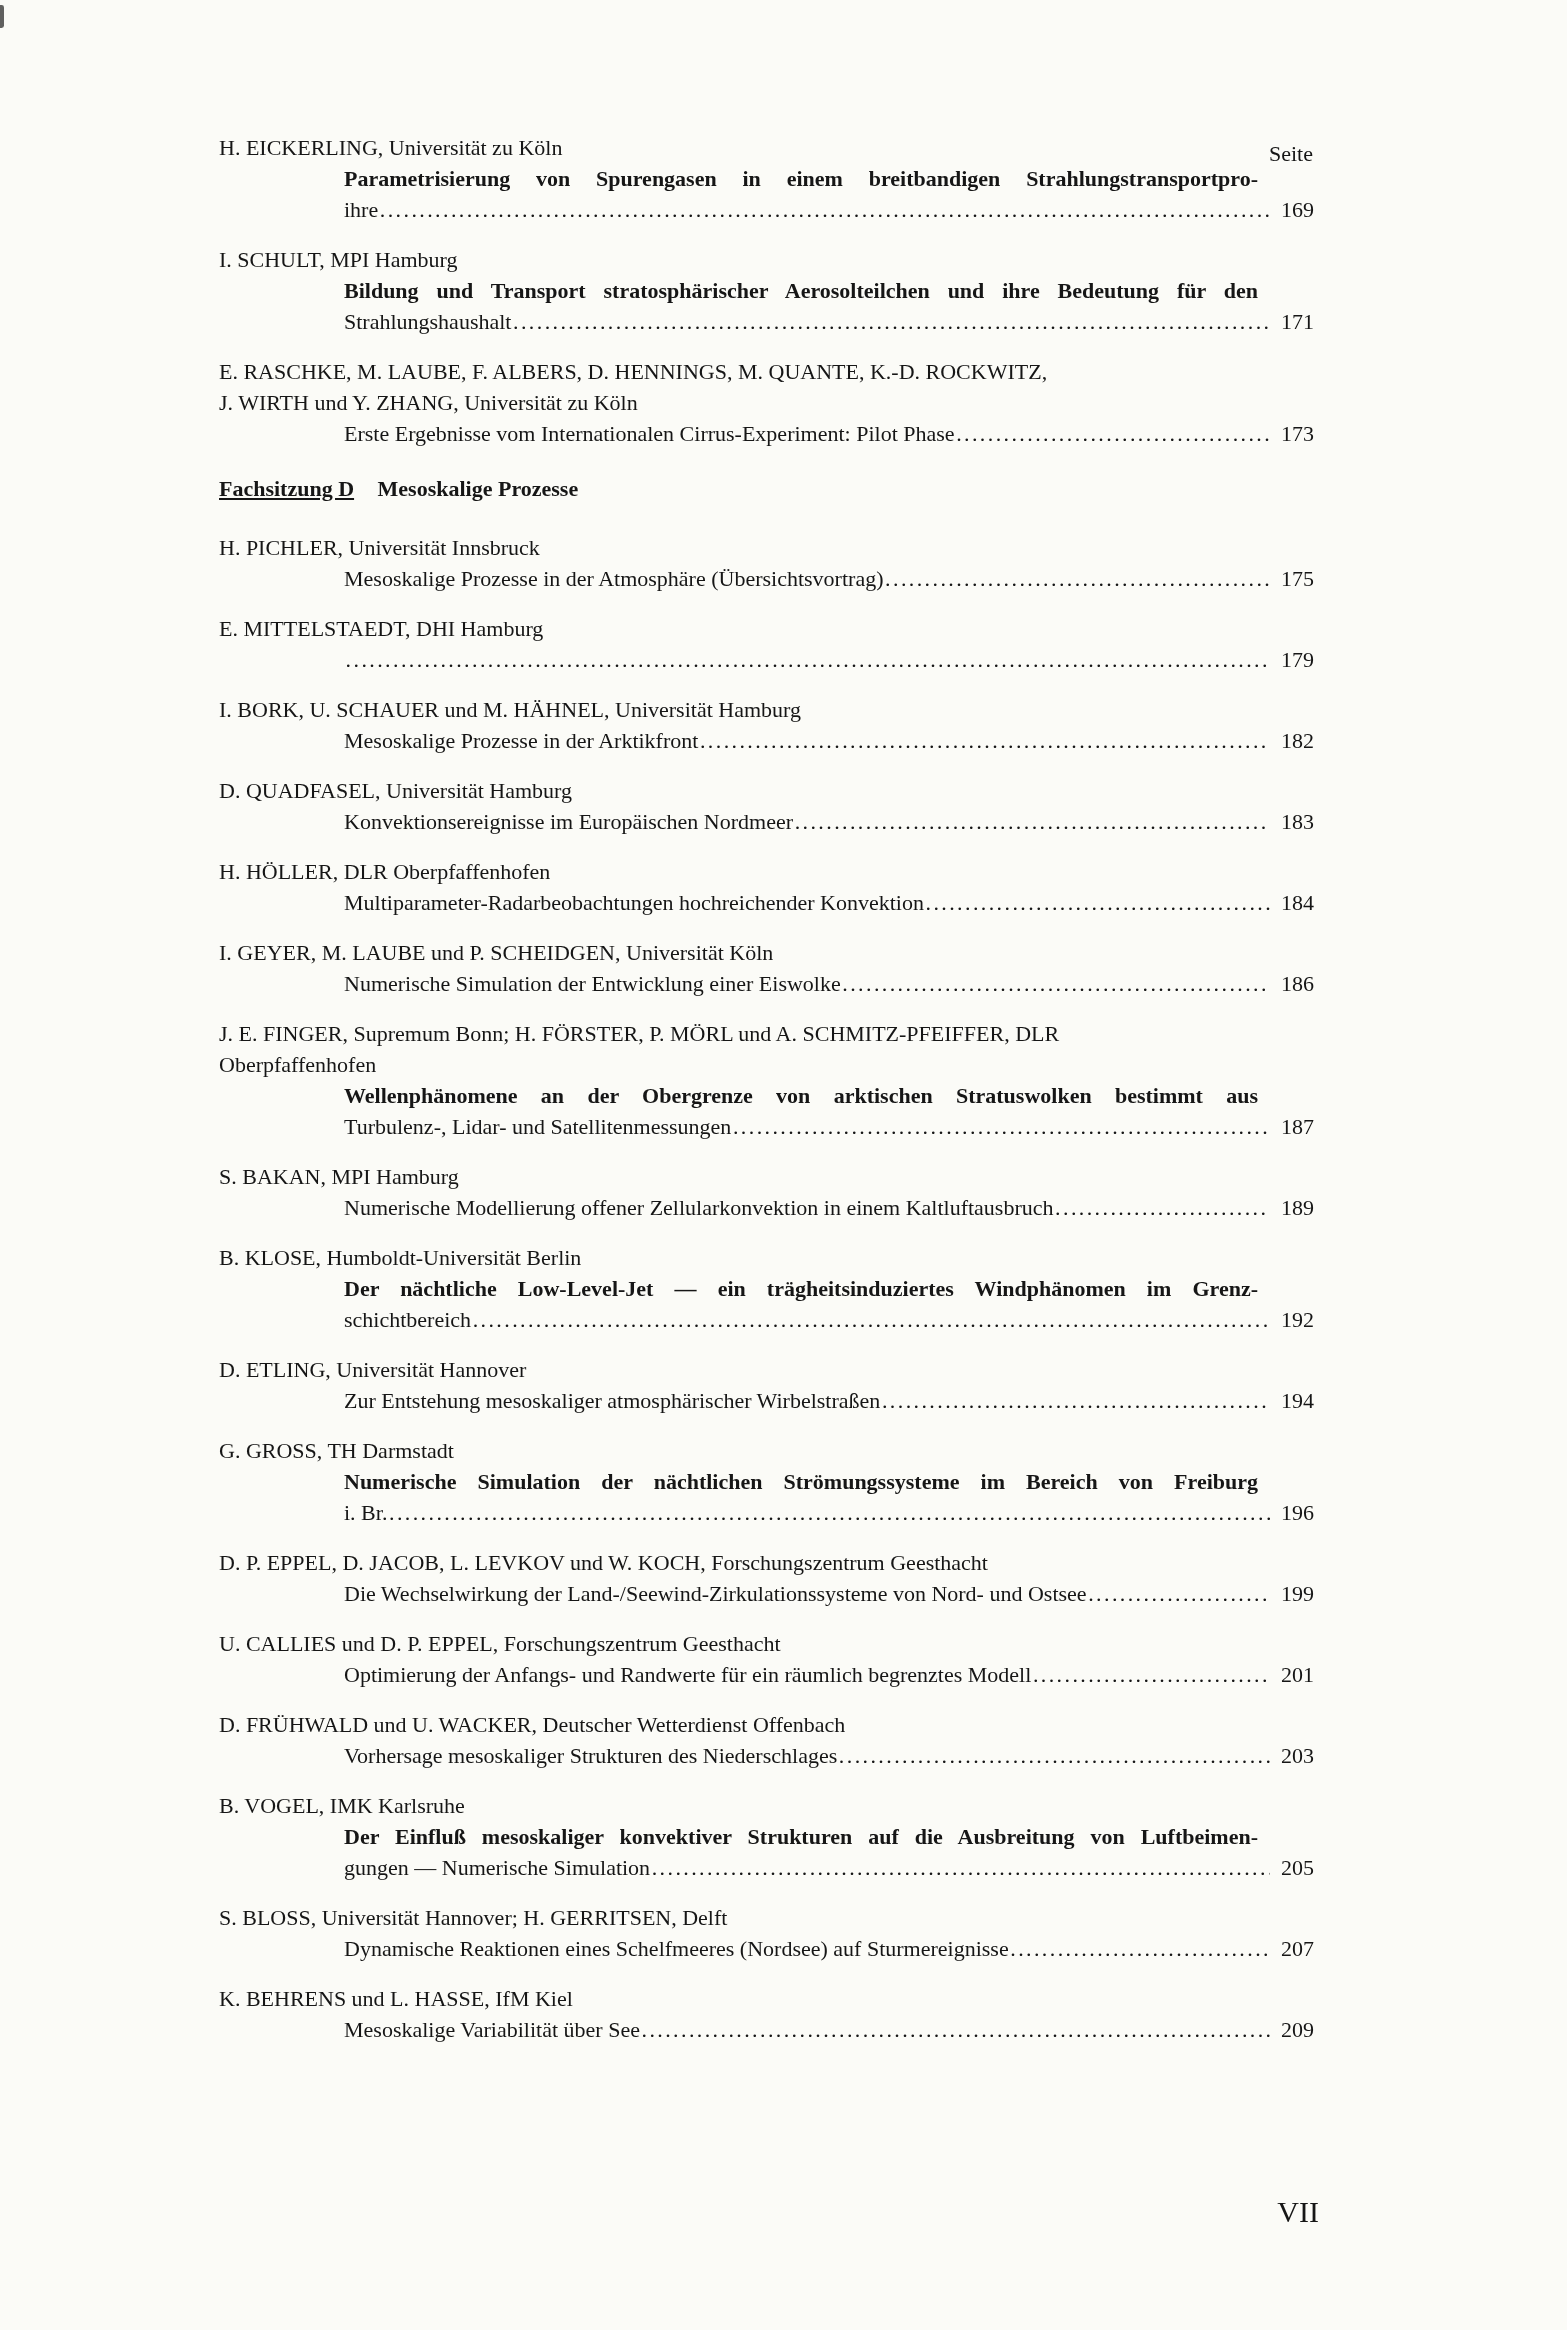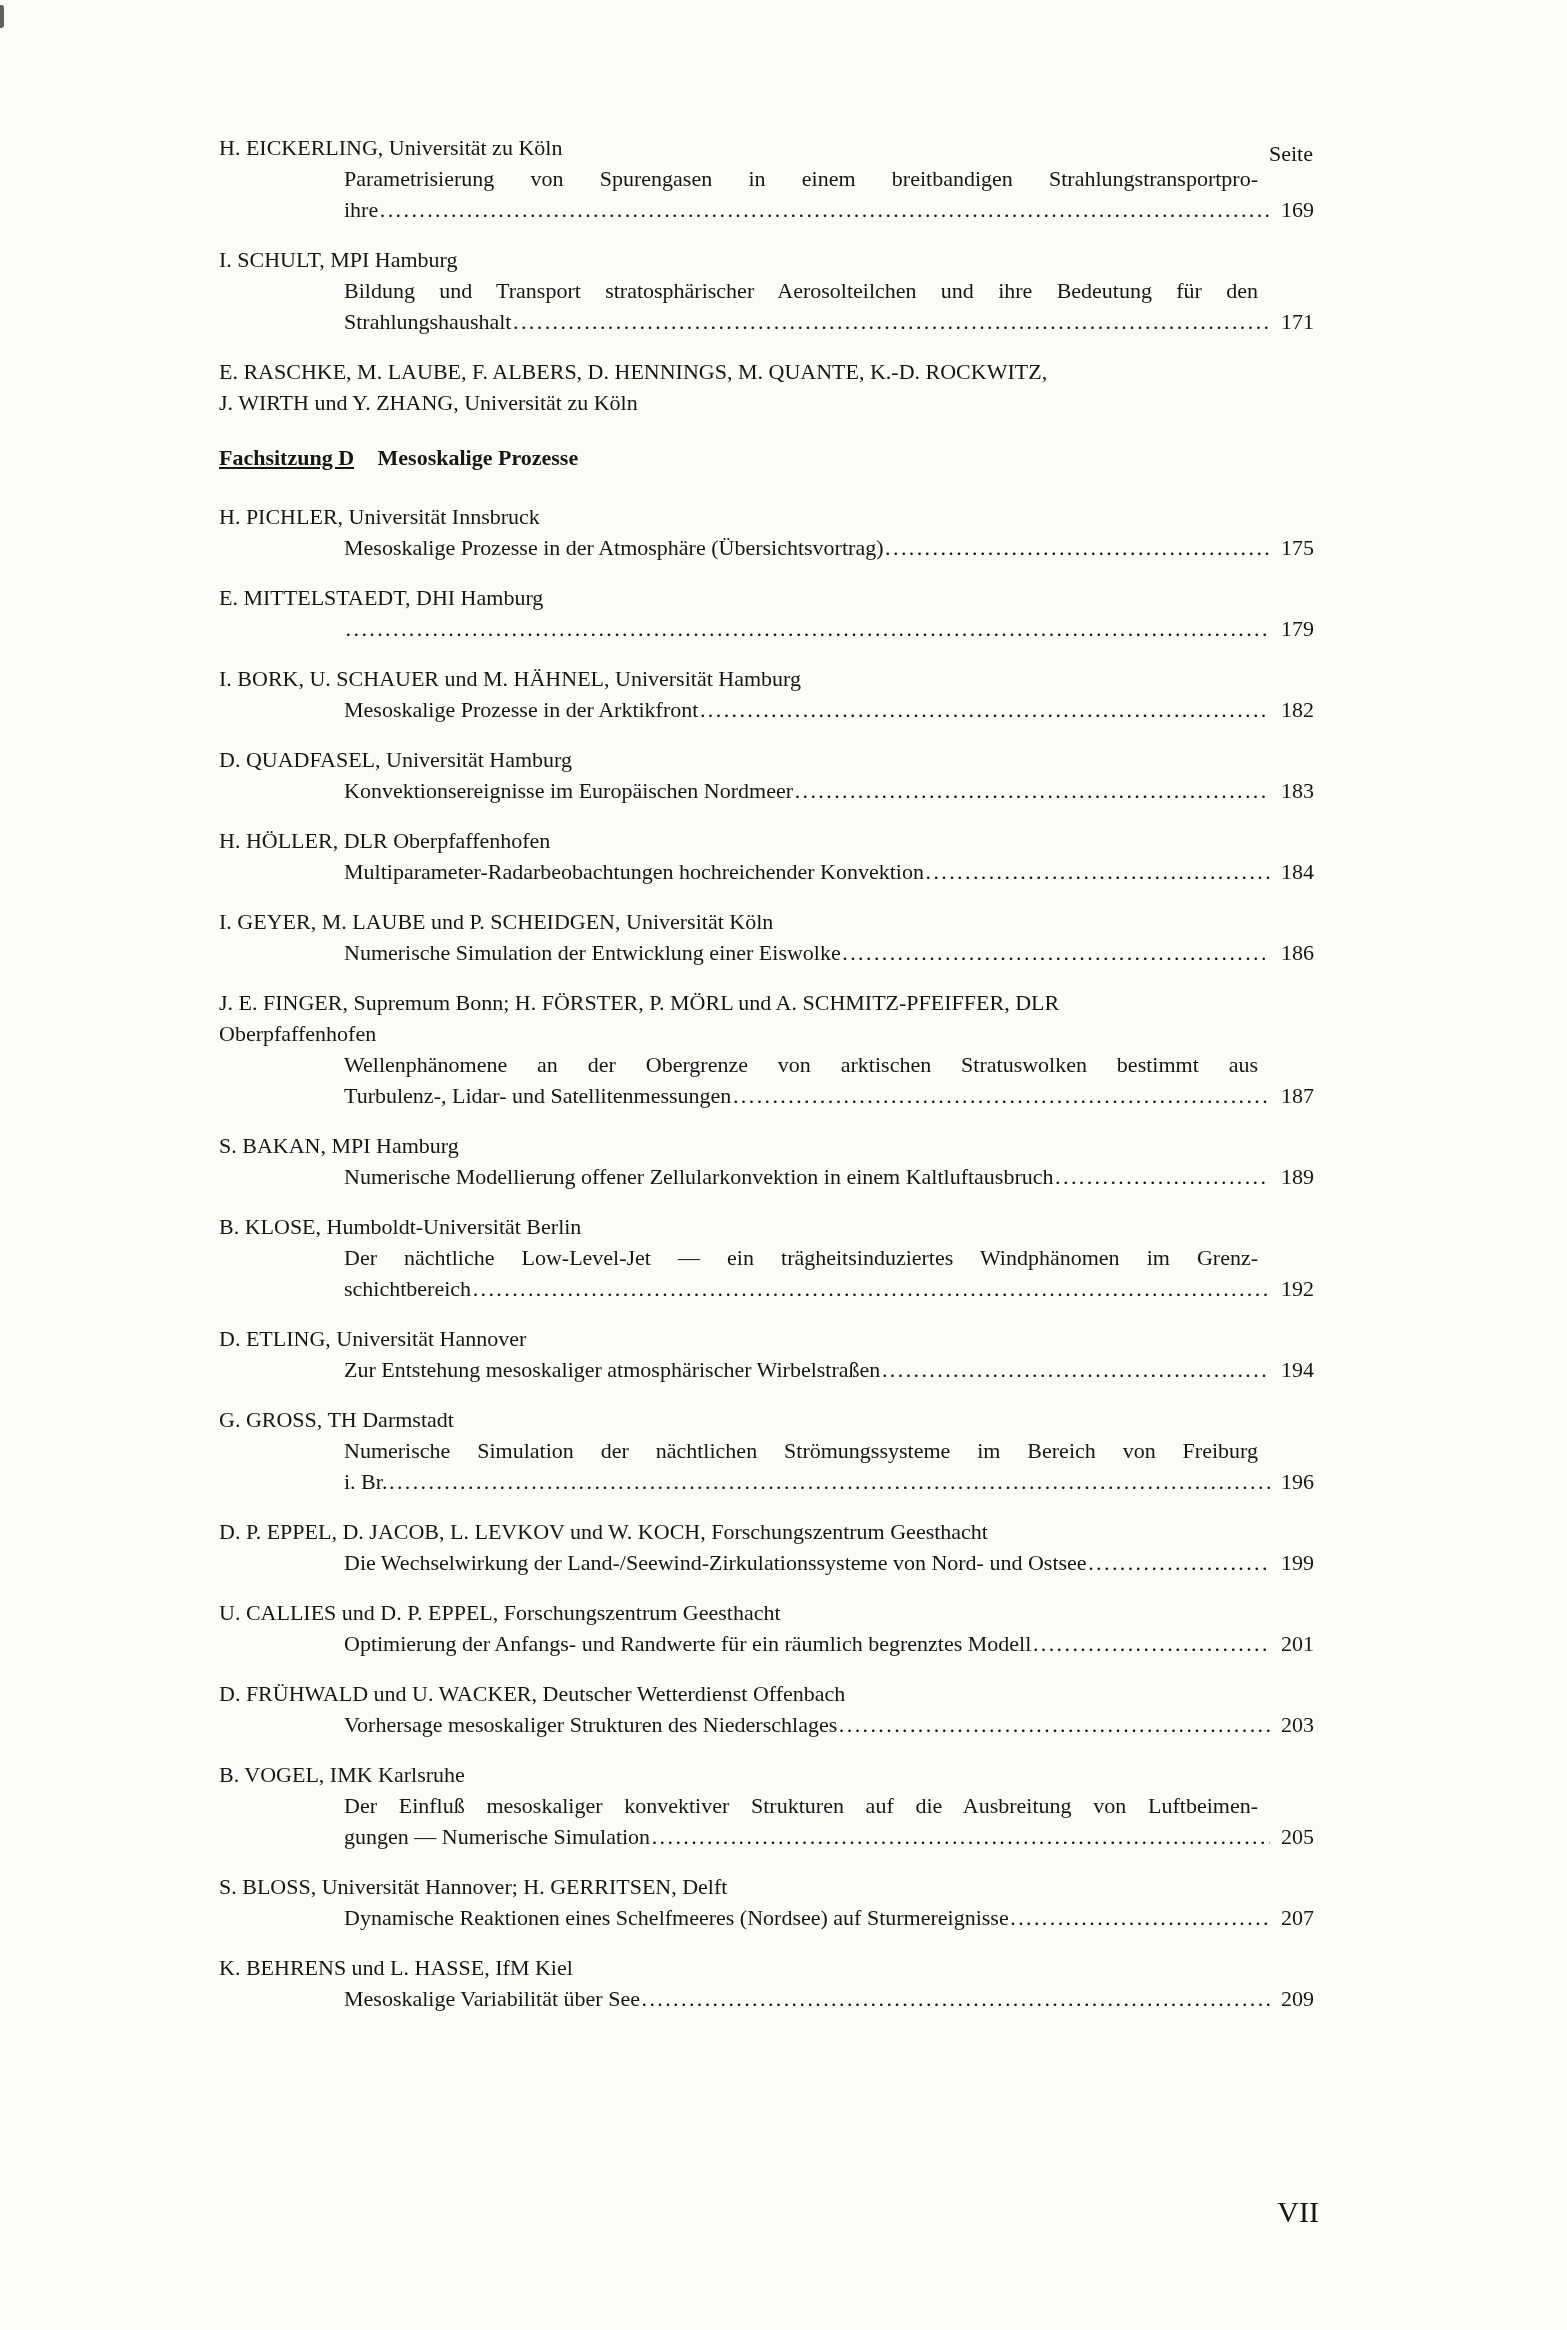--- a/index.html
+++ b/index.html
@@ -28,20 +28,21 @@
     position:absolute;left:219px;top:132px;width:1095px;
     font-size:22px;line-height:31px;
   }
   .entry{margin:0 0 19px 0;}
   .authors{white-space:nowrap;}
   .titleblock{margin-left:125px;}
   .tline{
     text-align:justify;
     text-align-last:justify;
     margin-right:56px;
+    font-weight:bold;
   }
   .trow{display:flex;align-items:flex-end;}
   .ttext{white-space:nowrap;flex:0 0 auto;}
   .leader{
     flex:1 1 auto;min-width:0;
     overflow:hidden;white-space:nowrap;
     margin:0 6.3px 0 1.6px;
   }
   .leader::after{
     content:"..........................................................................................................................................................................................................................................................................................";
@@ -84,20 +85,27 @@
           <div class="trow">
             <span class="ttext">Strahlungshaushalt</span>
             <span class="leader"></span>
             <span class="pg">171</span>
           </div>
         </div>
       </div>
       <div class="entry">
         <div class="authors">E. RASCHKE, M. LAUBE, F. ALBERS, D. HENNINGS, M. QUANTE, K.-D. ROCKWITZ,</div>
         <div class="authors">J. WIRTH und Y. ZHANG, Universität zu Köln</div>
+        <div class="titleblock">
+          <div class="trow">
+            <span class="ttext">Erste Ergebnisse vom Internationalen Cirrus-Experiment: Pilot Phase</span>
+            <span class="leader"></span>
+            <span class="pg">173</span>
+          </div>
+        </div>
       </div>
       <div class="heading"><span class="hcode">Fachsitzung D</span><span class="htitle">Mesoskalige Prozesse</span></div>
       <div class="entry">
         <div class="authors">H. PICHLER, Universität Innsbruck</div>
         <div class="titleblock">
           <div class="trow">
             <span class="ttext">Mesoskalige Prozesse in der Atmosphäre (Übersichtsvortrag)</span>
             <span class="leader"></span>
             <span class="pg">175</span>
           </div>

